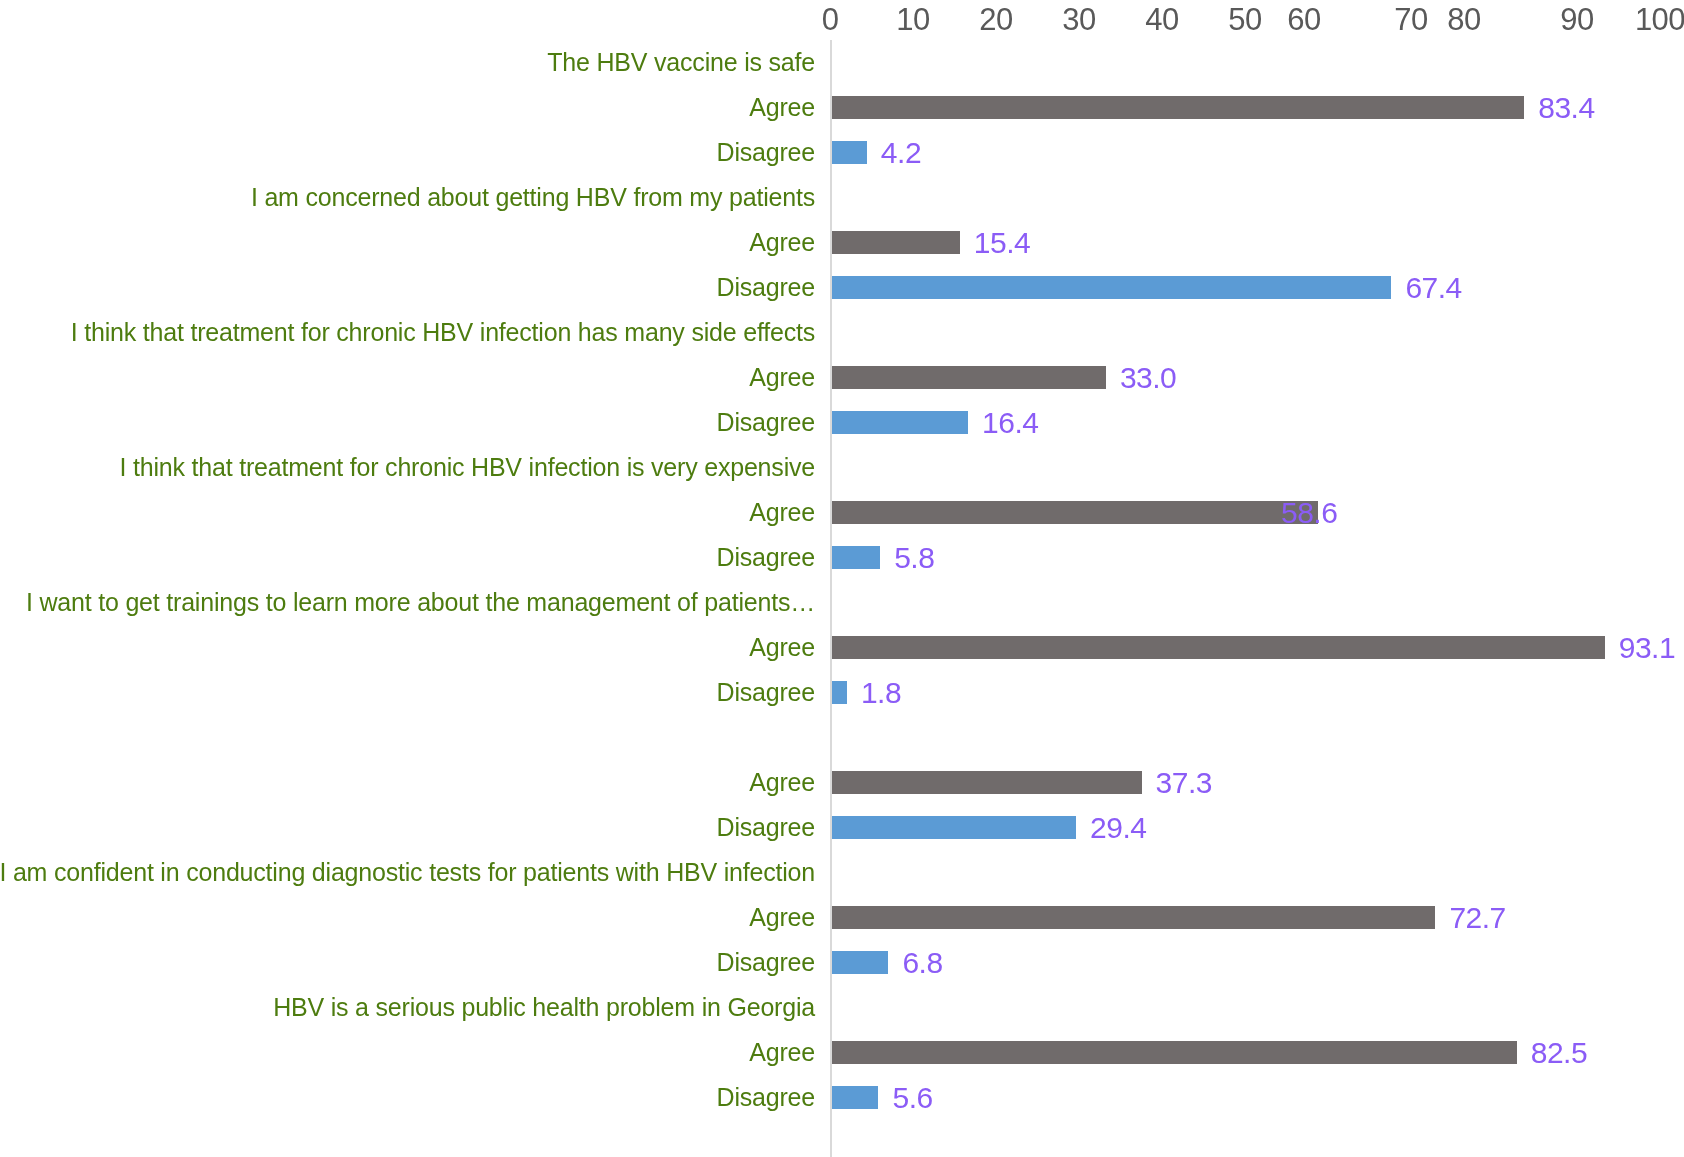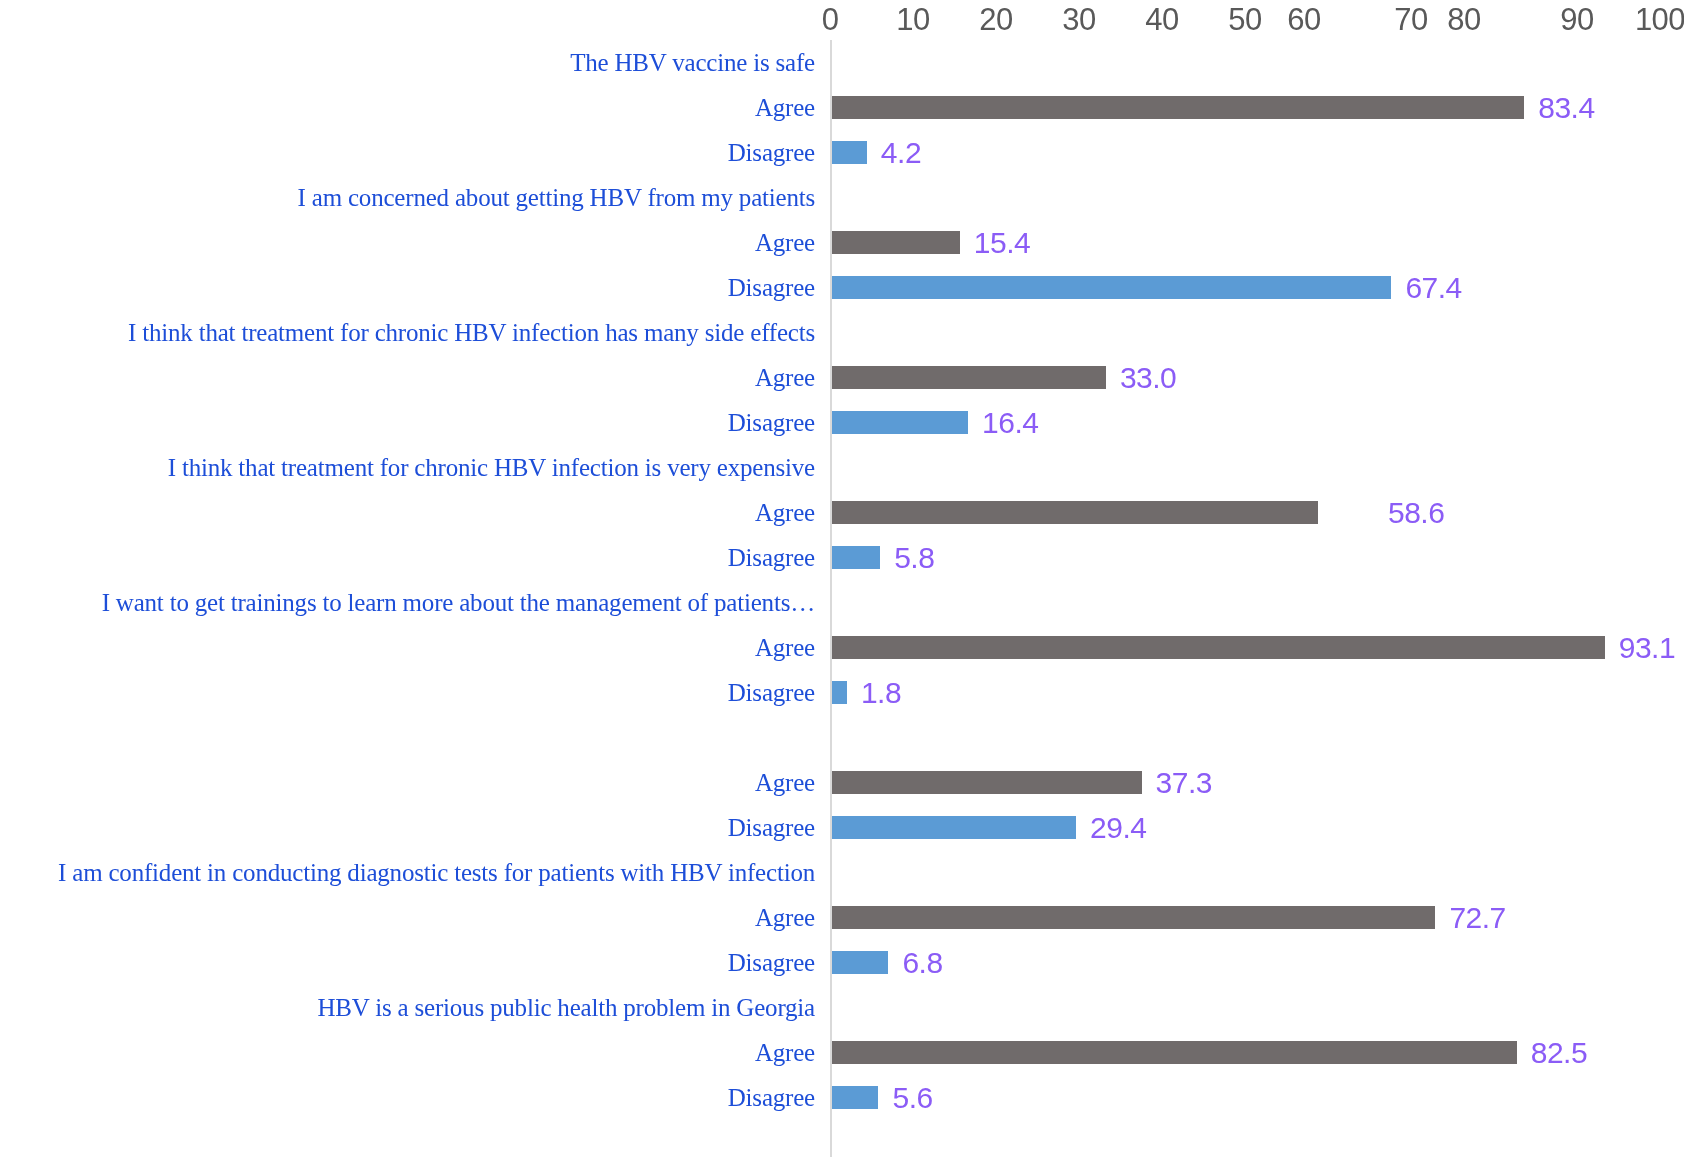--- a/index.html
+++ b/index.html
@@ -66,25 +66,24 @@
     height: 45px;
   }
 
   .row-label {
     position: absolute;
     right: 869px;       
     top: 0;
     height: 45px;
     line-height: 45px;
     font-size: 25px;
-    color: #1d4ed8;
+    color: #4d7c0f;
     white-space: nowrap;
     text-align: right;
     letter-spacing: -0.2px;
-    font-family: Liberation Serif, serif;
   }
   .row-label.category {
     font-size: 25px;
   }
 
   .bar {
     position: absolute;
     left: 832px;
     top: 11px;
     height: 23px;
@@ -163,21 +162,21 @@
         <div class="row-label">Disagree</div>
         <div class="bar disagree" style="width: 136.12px; background: rgb(91, 155, 213);"></div>
         <div class="bar-value" style="left: 982.12px;">16.4</div>
       </div>
       <div class="row" style="top: 405px;">
         <div class="row-label category">I think that treatment for chronic HBV infection is very expensive</div>
       </div>
       <div class="row" style="top: 450px;">
         <div class="row-label">Agree</div>
         <div class="bar agree" style="width: 486.38px; background: rgb(112, 107, 107);"></div>
-        <div class="bar-value" style="left: 1388px;">58.6</div>
+        <div class="bar-value" style="left: 1281px;">58.6</div>
       </div>
       <div class="row" style="top: 495px;">
         <div class="row-label">Disagree</div>
         <div class="bar disagree" style="width: 48.14px; background: rgb(91, 155, 213);"></div>
         <div class="bar-value" style="left: 894.14px;">5.8</div>
       </div>
       <div class="row" style="top: 540px;">
         <div class="row-label category">I want to get trainings to learn more about the management of patients…</div>
       </div>
       <div class="row" style="top: 585px;">

